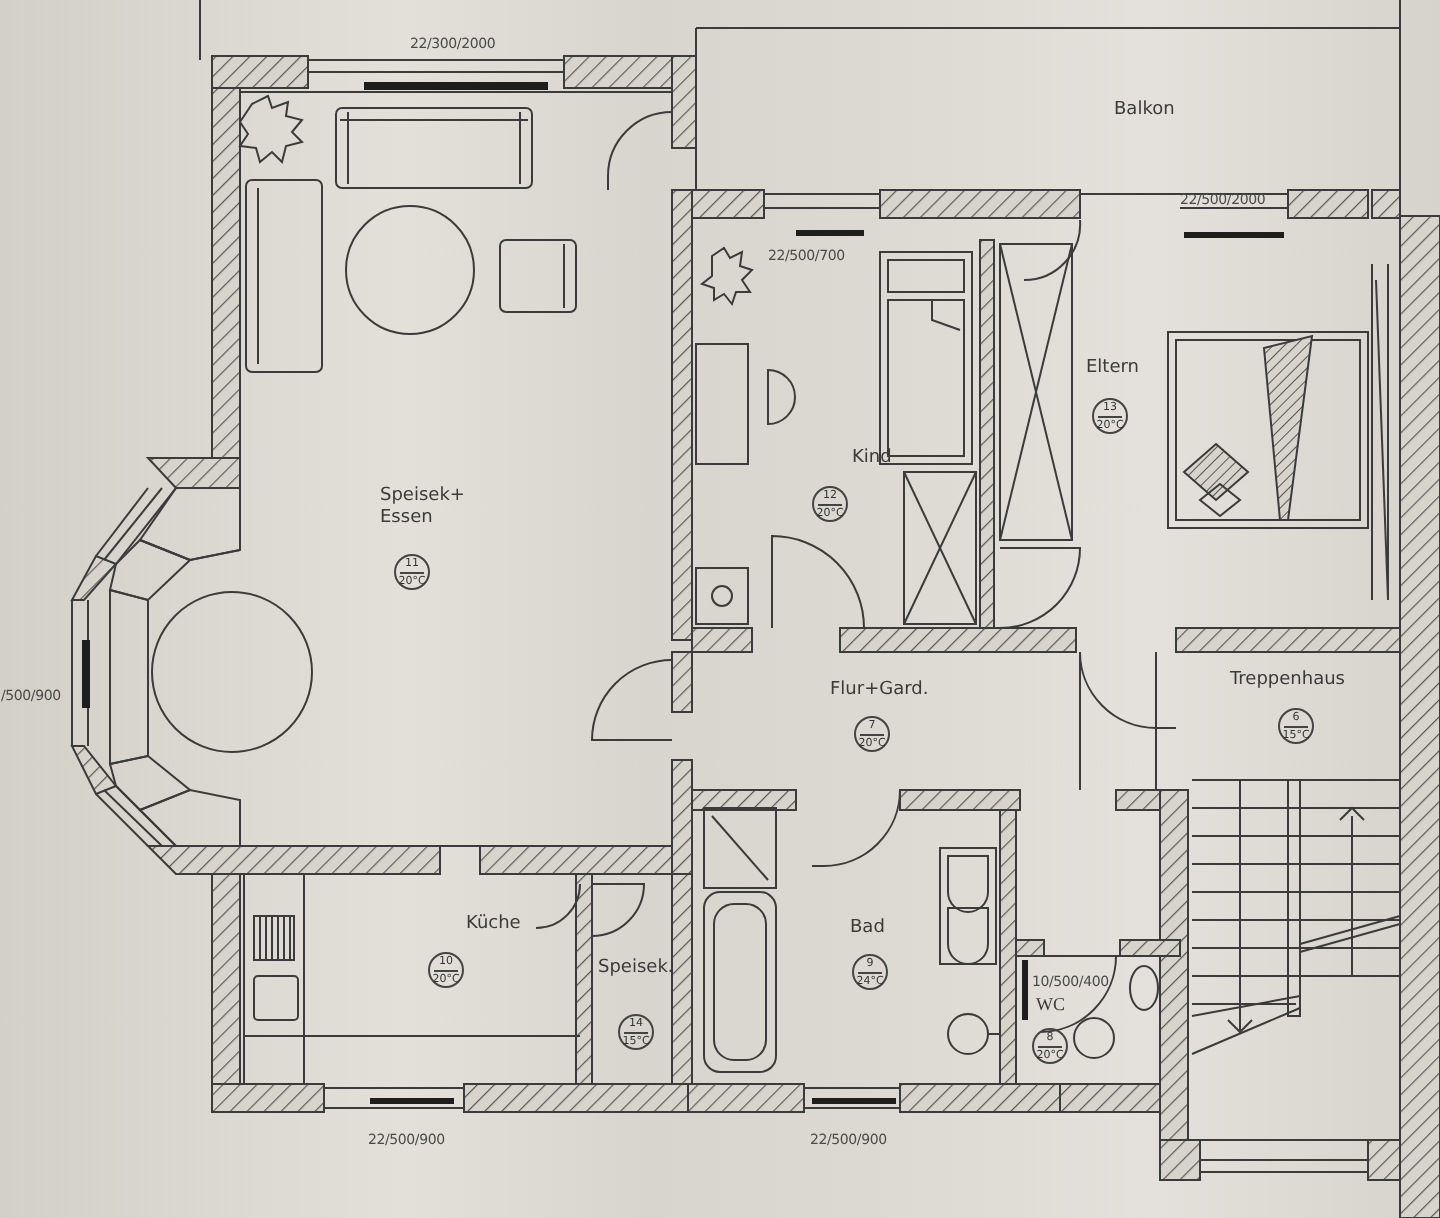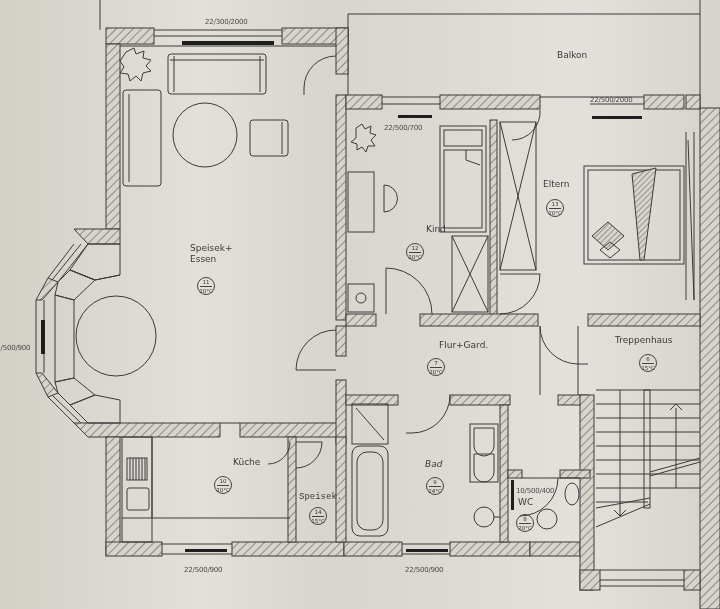--- a/index.html
+++ b/index.html
@@ -270,51 +270,51 @@
     <span class="n">12</span>
     <span class="t">20°C</span>
   </div>
 
   <div class="lbl" style="left:543px;top:179px;">Eltern</div>
   <div class="badge" style="left:546px;top:199px;">
     <span class="n">13</span>
     <span class="t">20°C</span>
   </div>
 
-  <div class="lbl" style="left:415px;top:340px;margin-left:24px;">Flur+Gard.</div>
+  <div class="lbl" style="left:415px;top:340px;">Flur+Gard.</div>
   <div class="badge" style="left:427px;top:358px;">
     <span class="n">7</span>
     <span class="t">20°C</span>
   </div>
 
   <div class="lbl" style="left:615px;top:335px;">Treppenhaus</div>
   <div class="badge" style="left:639px;top:354px;">
     <span class="n">6</span>
     <span class="t">15°C</span>
   </div>
 
   <div class="lbl" style="left:209px;top:457px;margin-left:24px;">Küche</div>
   <div class="badge" style="left:214px;top:476px;">
     <span class="n">10</span>
     <span class="t">20°C</span>
   </div>
 
-  <div class="lbl" style="left:299px;top:492px;font-family:Liberation Mono, monospace;">Speisek.</div>
+  <div class="lbl" style="left:299px;top:479px;">Speisek.</div>
   <div class="badge" style="left:309px;top:507px;">
     <span class="n">14</span>
     <span class="t">15°C</span>
   </div>
 
-  <div class="lbl" style="left:425px;top:459px;font-style:italic;">Bad</div>
+  <div class="lbl" style="left:425px;top:459px;">Bad</div>
   <div class="badge" style="left:426px;top:477px;">
     <span class="n">9</span>
     <span class="t">24°C</span>
   </div>
 
-  <div class="lbl" style="left:518px;top:497px;">WC</div>
+  <div class="lbl" style="left:518px;top:497px;font-family:Liberation Serif, serif;">WC</div>
   <div class="badge" style="left:516px;top:514px;">
     <span class="n">8</span>
     <span class="t">20°C</span>
   </div>
 
   <div class="dim" style="left:205px;top:18px;">22/300/2000</div>
   <div class="dim" style="left:590px;top:96px;">22/500/2000</div>
   <div class="dim" style="left:384px;top:124px;">22/500/700</div>
   <div class="dim" style="left:-8px;top:344px;">22/500/900</div>
   <div class="dim" style="left:184px;top:566px;">22/500/900</div>

